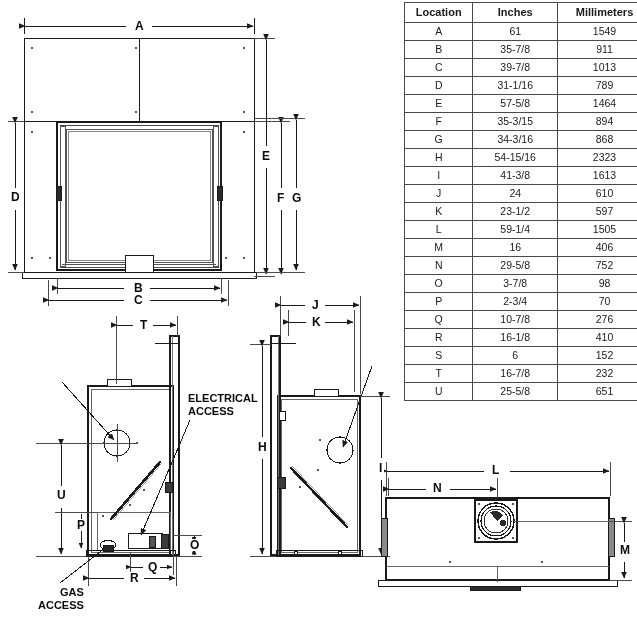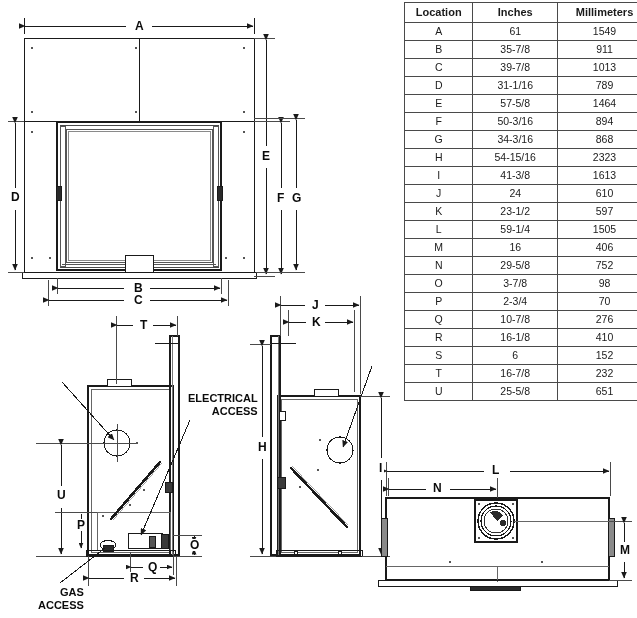--- a/index.html
+++ b/index.html
@@ -41,21 +41,21 @@
   
   .note{
     position:absolute;
     font-weight:bold;
     font-size:11px;
     line-height:12.5px;
     color:#0b0b0b;
     white-space:nowrap;
   }
   #note-heat{left:2px;top:327px;text-align:center;width:118px;}
-  #note-elec{left:188px;top:392px;text-align:right;}
+  #note-elec{left:188px;top:392px;text-align:left;}
   #note-gas{left:38px;top:586px;text-align:right;}
 
   .dimlabel{
     position:absolute;
     font-weight:bold;
     font-size:12px;
     color:#0b0b0b;
     background:#ffffff;
     padding:0 2px;
     line-height:12px;
@@ -403,21 +403,21 @@
             <td class="inch">31-1/16</td>
             <td class="mm">789</td>
           </tr>
           <tr>
             <td class="loc">E</td>
             <td class="inch">57-5/8</td>
             <td class="mm">1464</td>
           </tr>
           <tr>
             <td class="loc">F</td>
-            <td class="inch">50-3/16</td>
+            <td class="inch">35-3/15</td>
             <td class="mm">894</td>
           </tr>
           <tr>
             <td class="loc">G</td>
             <td class="inch">34-3/16</td>
             <td class="mm">868</td>
           </tr>
           <tr>
             <td class="loc">H</td>
             <td class="inch">54-15/16</td>

